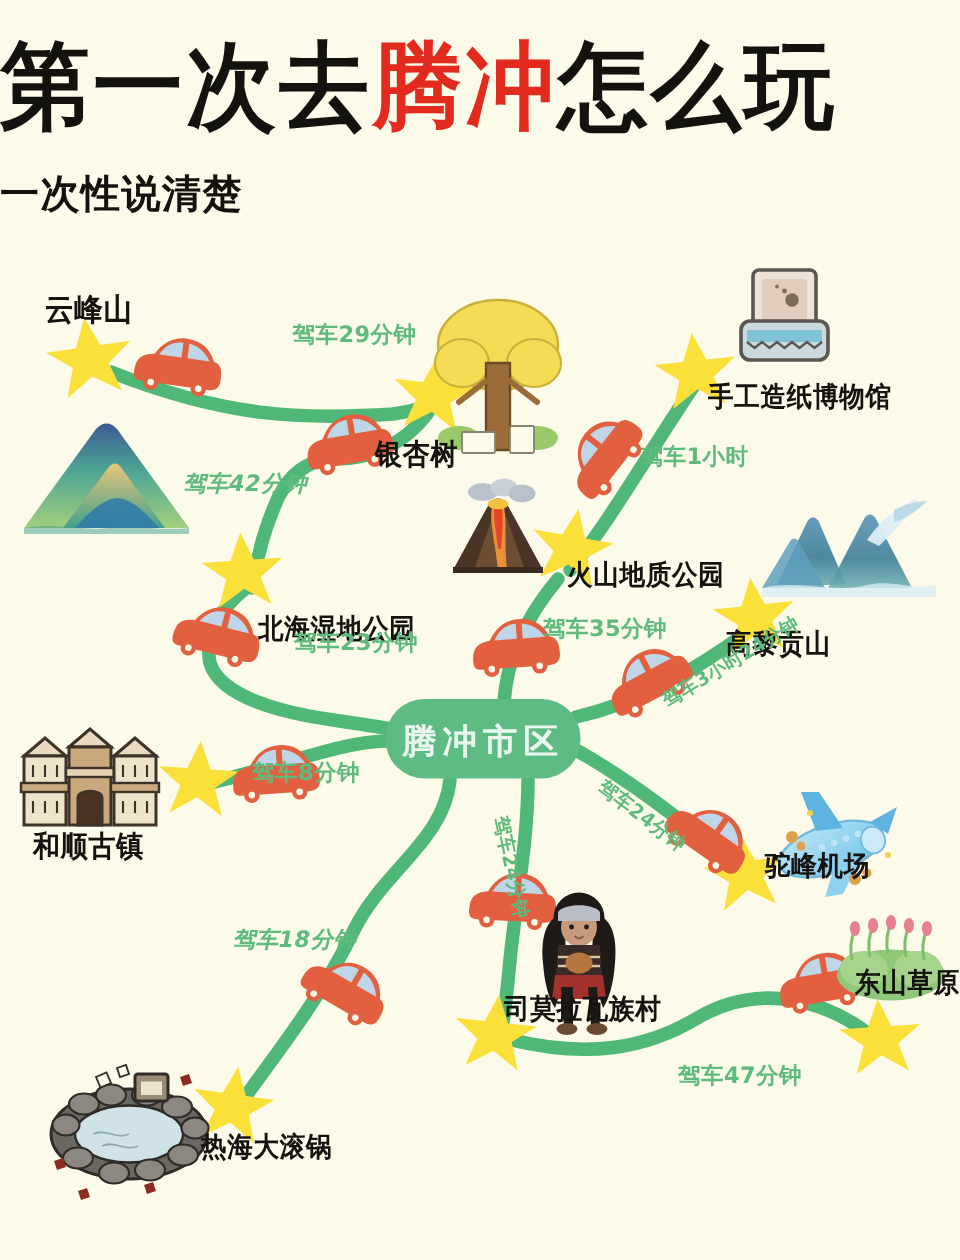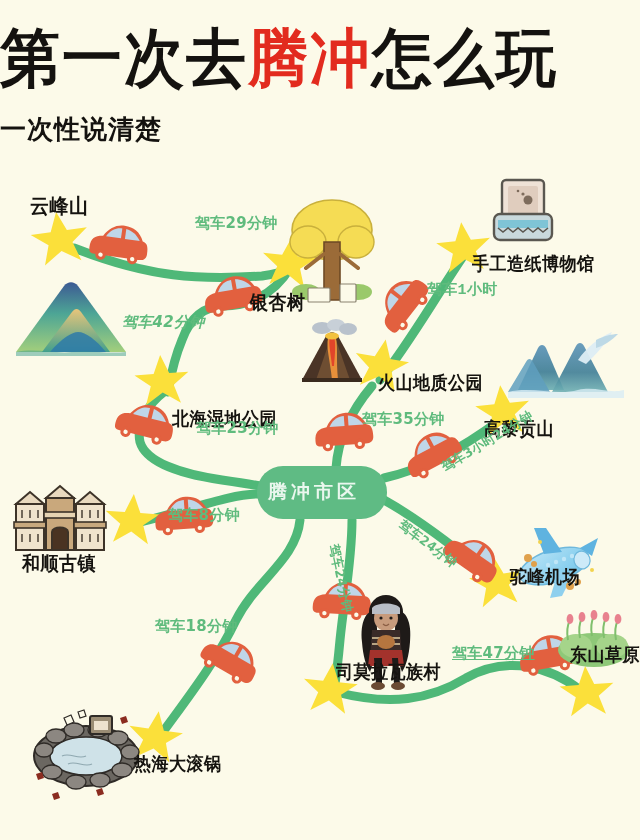--- a/index.html
+++ b/index.html
@@ -42,21 +42,21 @@
     position:absolute;
     font-size:15px;font-weight:bold;color:#5FBB7D;
     white-space:nowrap;letter-spacing:0.3px;
     transform-origin:left center;
   }
   .drive-label.small{font-size:12.5px;}
 
   
   .hub-text{
     position:absolute;
-    font-size:19px;font-weight:bold;color:#EAF7EE;
+    font-size:23px;font-weight:bold;color:#EAF7EE;
     letter-spacing:4px;white-space:nowrap;
   }
 </style>
 </head>
 <body>
 
 <div id="poster">
 
   <div class="title-wrap">
     <div class="title"><span>第一次去</span><span class="red">腾冲</span><span>怎么玩</span></div>
@@ -462,23 +462,23 @@
   <div class="place-label" style="left:22px;  top:552px; font-size:18px;">和顺古镇</div>
   <div class="place-label" style="left:510px; top:566px; font-size:17px;">驼峰机场</div>
   <div class="place-label" style="left:336px; top:661px; font-size:17px;">司莫拉瓦族村</div>
   <div class="place-label" style="left:570px; top:644px; font-size:17px;">东山草原</div>
   <div class="place-label" style="left:134px; top:753px; font-size:17px;">热海大滚锅</div>
 
   <div class="hub-text" style="left:268px; top:479px;">腾冲市区</div>
 
   <div class="drive-label" style="left:168px; top:214px;margin-left:27px;">驾车29分钟</div>
   <div class="drive-label" style="left:122px; top:313px;font-style:italic;">驾车42分钟</div>
-  <div class="drive-label" style="left:427px; top:280px;font-family:Liberation Mono, monospace;">驾车1小时</div>
+  <div class="drive-label" style="left:427px; top:295px;">驾车1小时</div>
   <div class="drive-label" style="left:362px; top:410px;">驾车35分钟</div>
   <div class="drive-label" style="left:196px; top:419px;">驾车23分钟</div>
   <div class="drive-label" style="left:168px; top:506px;">驾车8分钟</div>
   <div class="drive-label small" style="left:443px; top:460px; transform:rotate(-31deg) scaleY(1.05);">驾车3小时24分钟</div>
   <div class="drive-label small" style="left:400px; top:515px; transform:rotate(37deg) scaleY(1.05);">驾车24分钟</div>
   <div class="drive-label small" style="left:333px; top:536px; transform:rotate(78deg) scaleY(1.05);">驾车24分钟</div>
-  <div class="drive-label" style="left:155px; top:617px;">驾车18分钟</div>
-  <div class="drive-label" style="left:452px; top:644px;text-decoration:underline;">驾车47分钟</div>
+  <div class="drive-label" style="left:155px; top:617px;font-style:italic;">驾车18分钟</div>
+  <div class="drive-label" style="left:452px; top:708px;">驾车47分钟</div>
 
 </div>
 
 </body></html>

